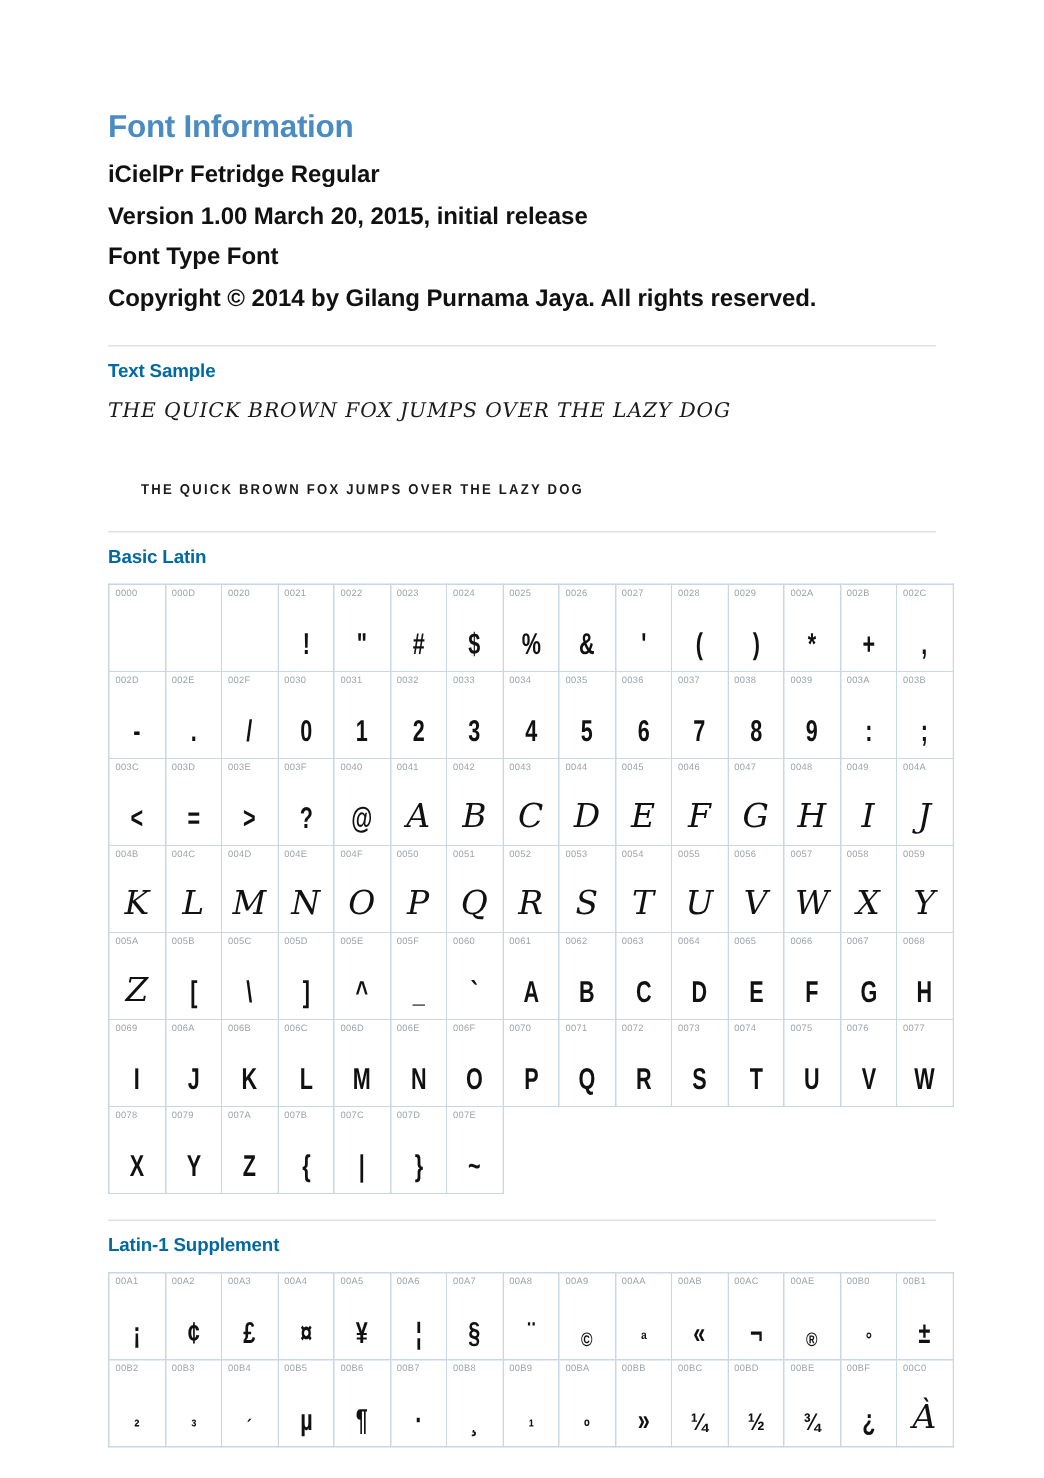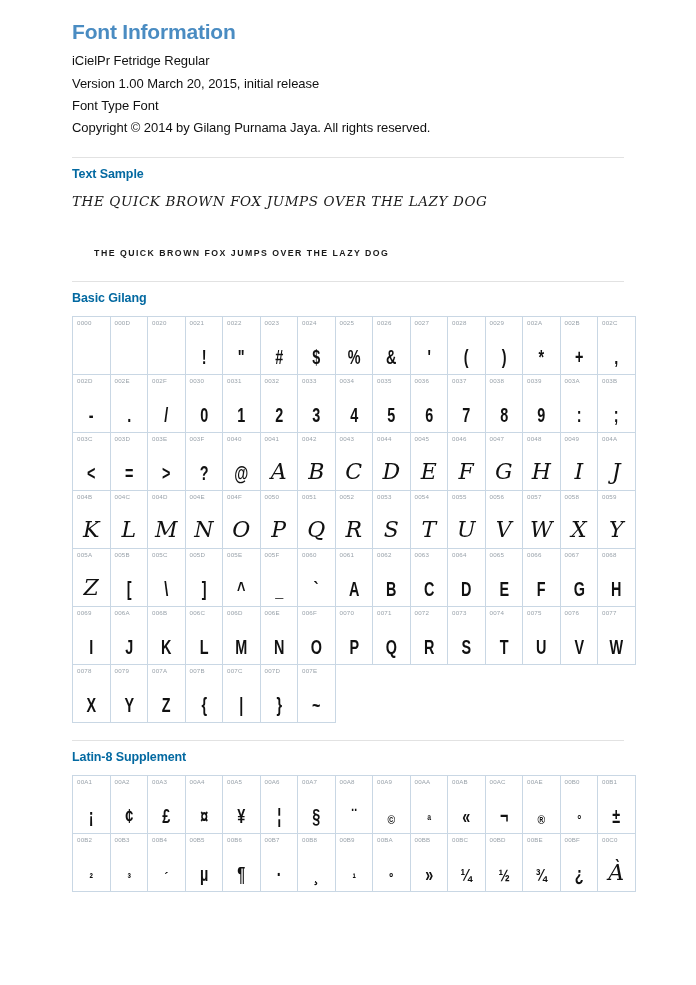--- a/index.html
+++ b/index.html
@@ -17,32 +17,32 @@
   .page {
     position: relative;
     width: 696px;
     height: 985px;
     background: #ffffff;
     box-sizing: border-box;
     padding: 0 72px;
   }
 
   
-  .header-block { padding-top: 20px; }
+  .header-block { padding-top: 73px; }
   .doc-title {
     font-size: 21px;
     font-weight: bold;
     color: #4a8cc2;
     letter-spacing: -0.2px;
     margin: 0 0 6px 0;
     line-height: 1.15;
   }
   .meta-line {
-    font-size: 13px;
-    font-weight: normal;
+    font-size: 16px;
+    font-weight: bold;
     color: #111111;
     line-height: 1.72;
     letter-spacing: -0.05px;
   }
 
   
   .section {
     margin-top: 17px;
   }
   .rule {
@@ -170,21 +170,21 @@
     <div class="section-title">Text Sample</div>
     <div class="samples">
       <div class="sample-script">THE QUICK BROWN FOX JUMPS OVER THE LAZY DOG</div>
       <div class="sample-gap"></div>
       <div class="sample-condensed">THE QUICK BROWN FOX JUMPS OVER THE LAZY DOG</div>
     </div>
   </div>
 
   <div class="section">
     <div class="rule"></div>
-    <div class="section-title">Basic Gilang</div>
+    <div class="section-title">Basic Latin</div>
     <table class="glyph-table">
       <tbody>
           <tr>
             <td>
               <span class="code">0000</span>
               <span class="glyph g-cond"></span>
             </td>
             <td>
               <span class="code">000D</span>
               <span class="glyph g-cond"></span>
@@ -589,21 +589,21 @@
             <td class="empty-slot"></td>
             <td class="empty-slot"></td>
             <td class="empty-slot"></td>
           </tr>
         </tbody>
     </table>
   </div>
 
   <div class="section">
     <div class="rule"></div>
-    <div class="section-title">Latin-8 Supplement</div>
+    <div class="section-title">Latin-1 Supplement</div>
     <table class="glyph-table">
       <tbody>
           <tr>
             <td>
               <span class="code">00A1</span>
               <span class="glyph g-cond">¡</span>
             </td>
             <td>
               <span class="code">00A2</span>
               <span class="glyph g-cond">¢</span>

